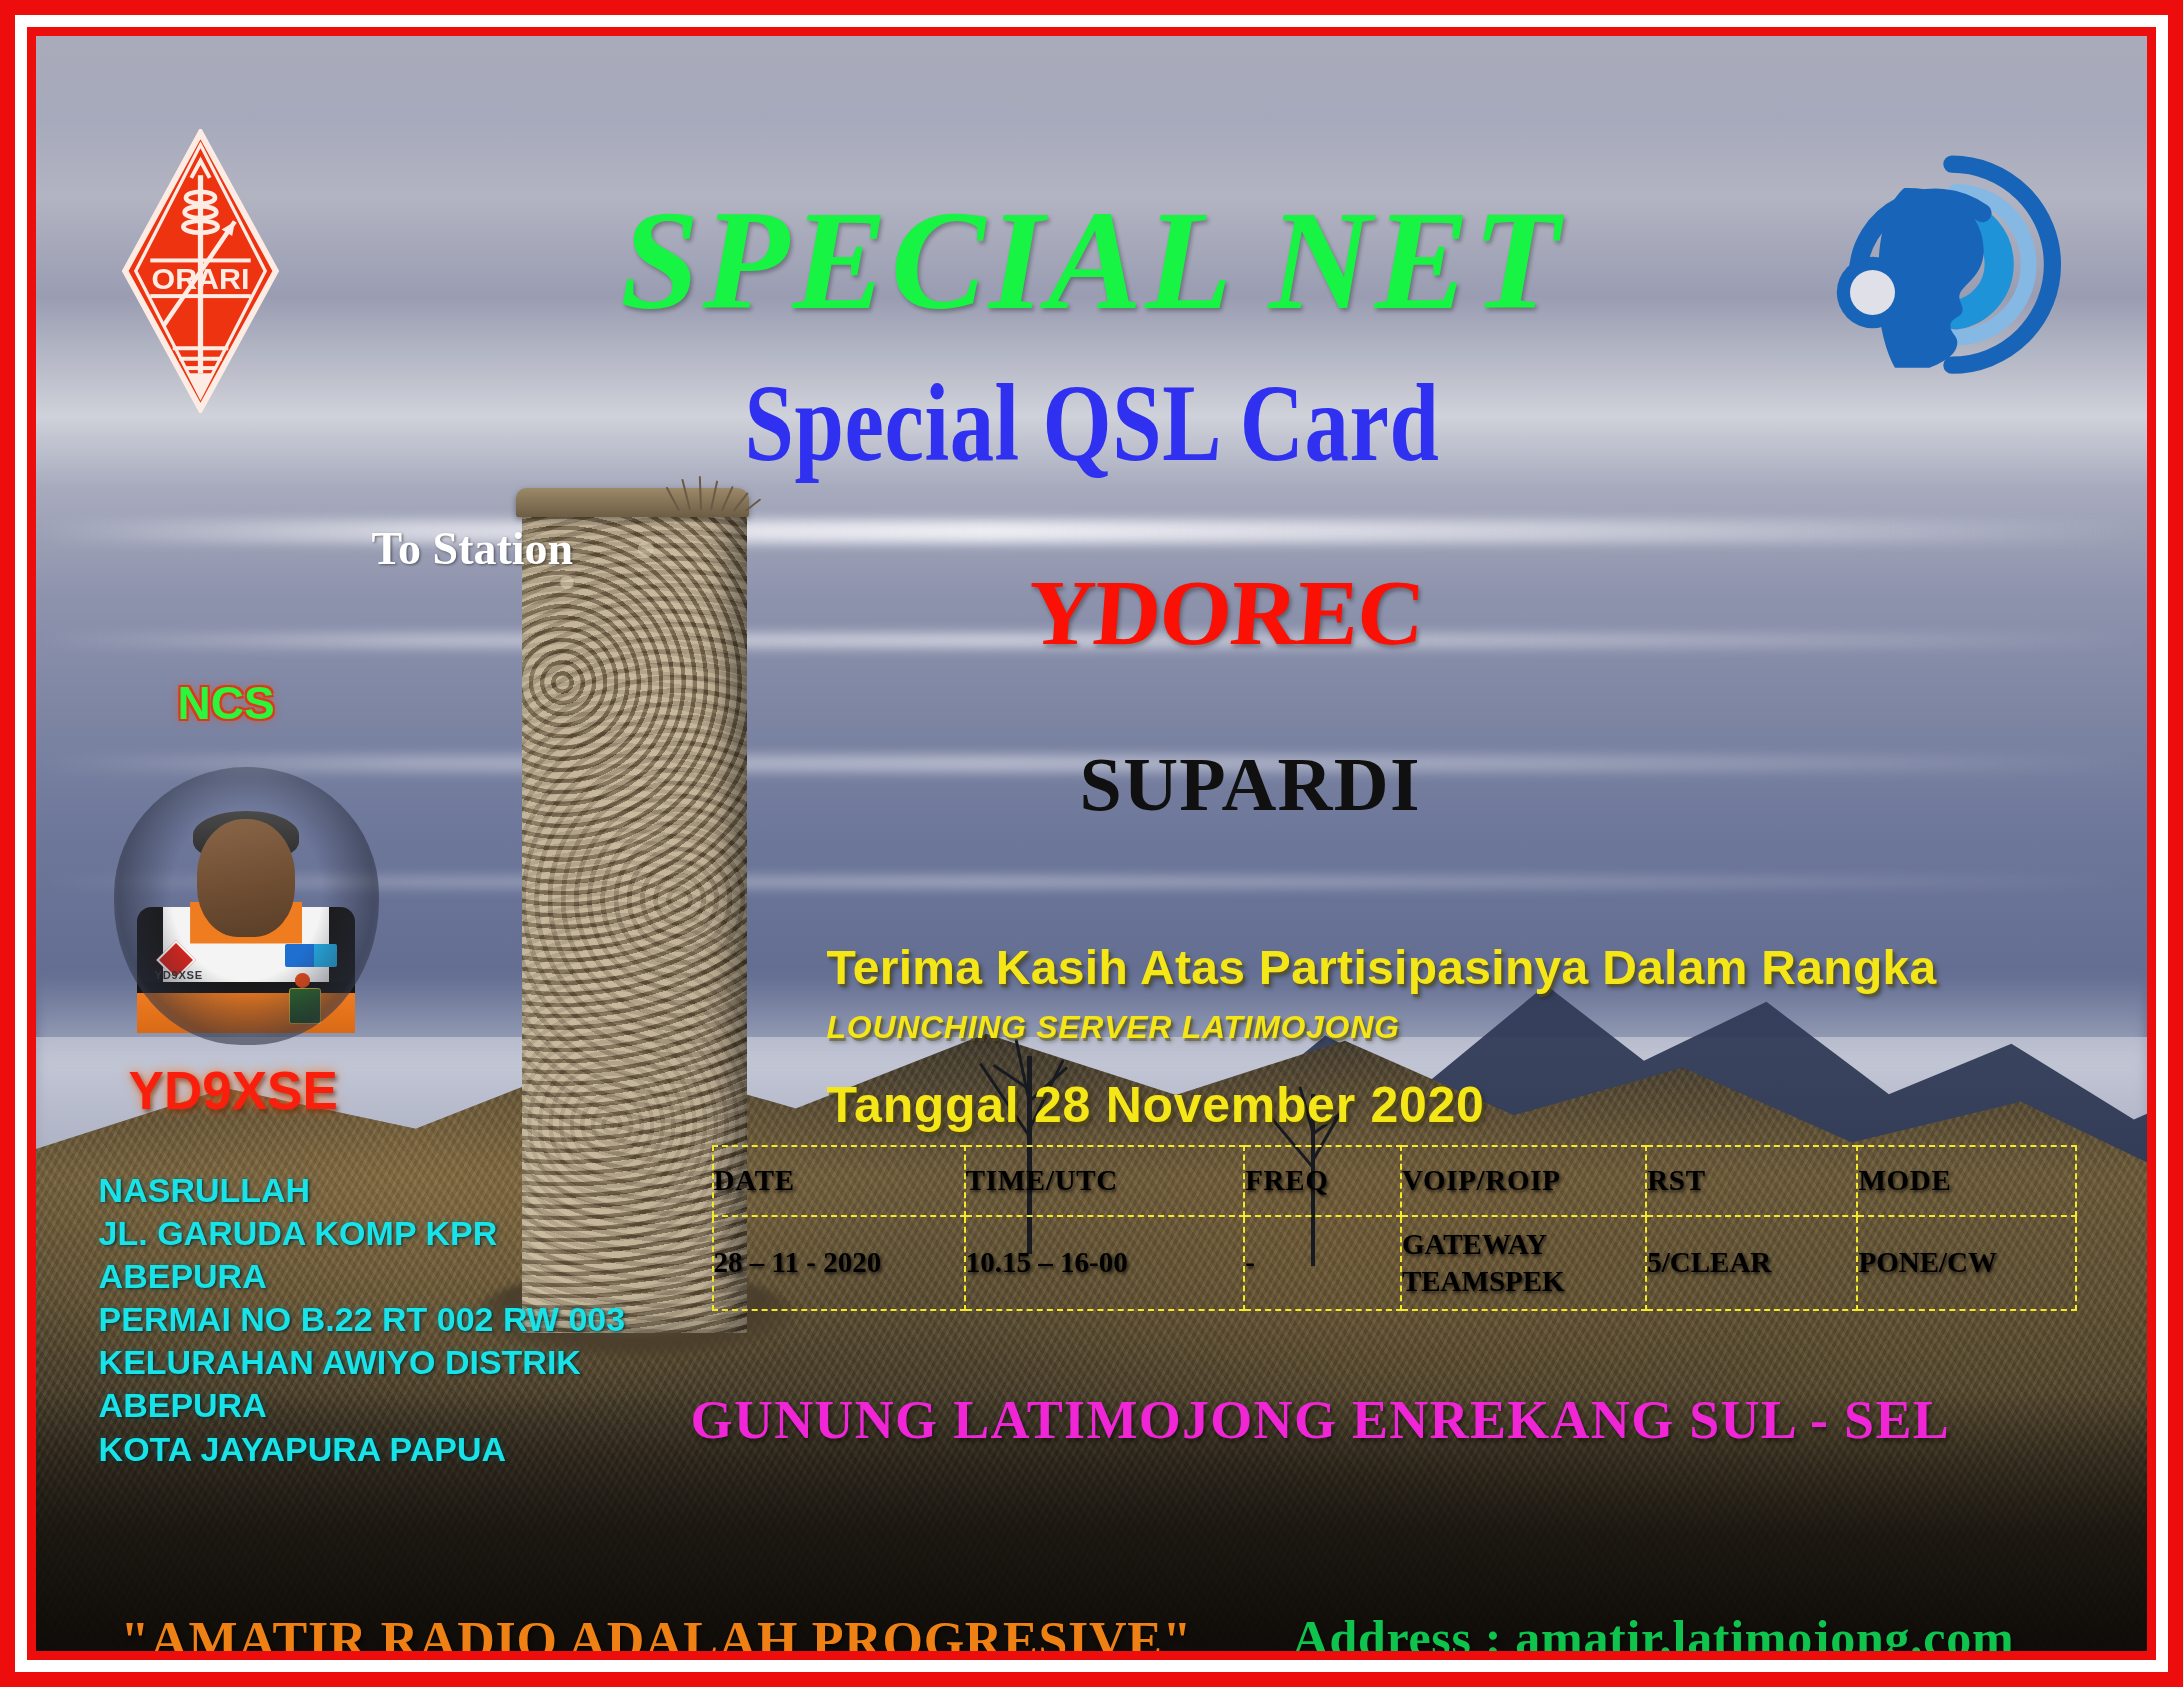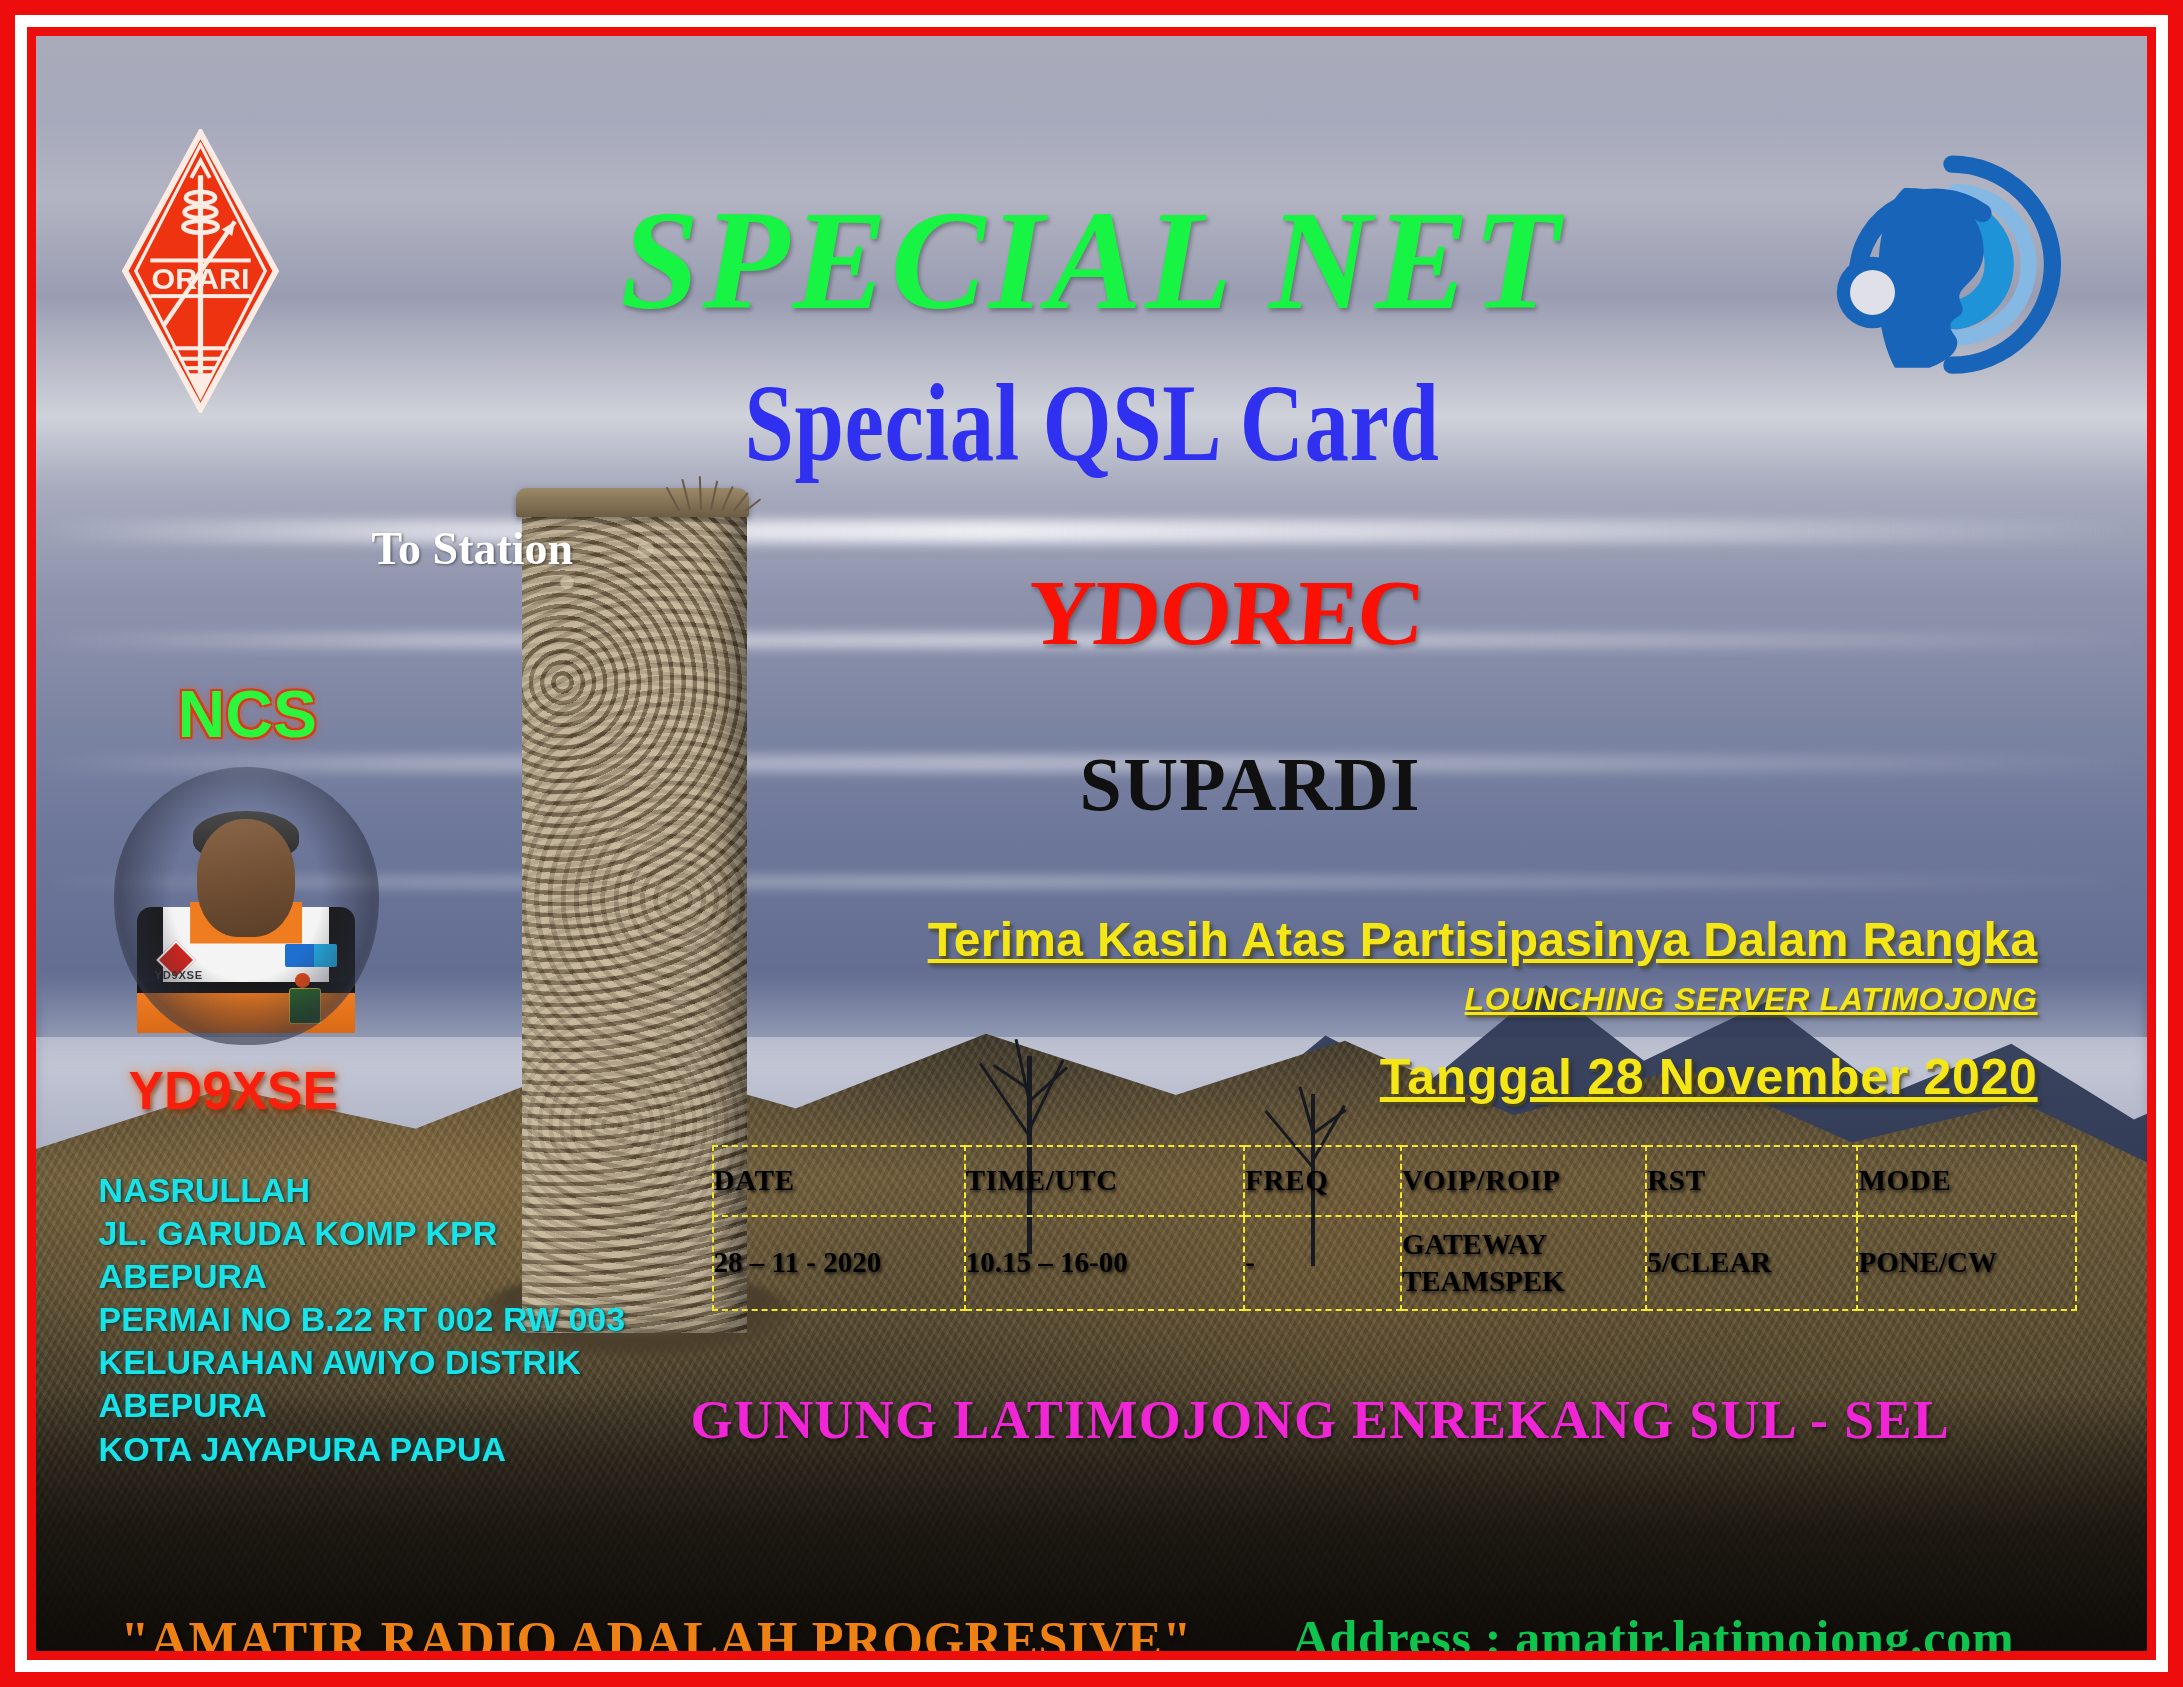--- a/index.html
+++ b/index.html
@@ -170,21 +170,21 @@
   .t-tostation{
     left:336px; top:486px;
     font-family:"Liberation Serif", serif;
     font-size:46px; font-weight:700; color:#ffffff;
     text-shadow:1.3px 1.3px 2.6px rgba(0,0,0,.45);
   }
 
   .t-ncs{
     left:142px; top:640px;
     font-family:"Liberation Sans", sans-serif;
-    font-size:66px; font-weight:700; color:#2bf53c;
+    font-size:46px; font-weight:700; color:#2bf53c;
     text-shadow:
       -2px -2px 0 #d93b1a, 2px -2px 0 #d93b1a,
       -2px  2px 0 #d93b1a, 2px  2px 0 #d93b1a,
        0 0 9.3px rgba(230,70,30,.85);
   }
 
   .ncs-photo{
     position:absolute; left:78px; top:731px; width:265px; height:278px;
   }
   .ncs-vignette{
@@ -276,26 +276,25 @@
   }
 
   .t-supardi{
     left:1044px; top:705px;
     font-family:"Liberation Serif", serif;
     font-size:76px; font-weight:700; color:#101010;
     letter-spacing:1.3px;
   }
 
   .yellow-block{
-    position:absolute; left:791px; top:876px; width:1211px;
-    text-align:right;
+    position:absolute; left:791px; top:904px; width:1211px;
+    text-align:left;
     font-family:"Liberation Sans", sans-serif;
     color:#f5e617;
     text-shadow:2px 2.6px 0 rgba(95,85,15,.55), 3.3px 4px 4.6px rgba(0,0,0,.35);
-    text-decoration:underline;
   }
   .yl1{ font-size:48px; font-weight:700; letter-spacing:0.3px; }
   .yl2{ font-size:32px; font-weight:700; font-style:italic; margin-top:14.6px; letter-spacing:0.7px;}
   .yl3{ font-size:50px; font-weight:700; margin-top:30px; letter-spacing:0.7px;}
 
   
   .qso-table{
     position:absolute; left:676px; top:1109px; width:1365px; height:165px;
     border-collapse:collapse;
     border:2.6px dashed #f4ea2a;

